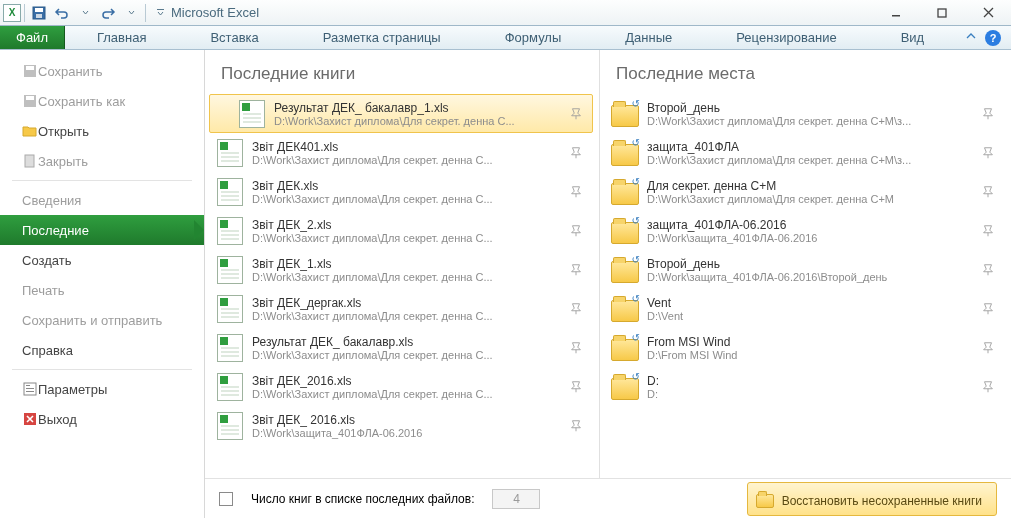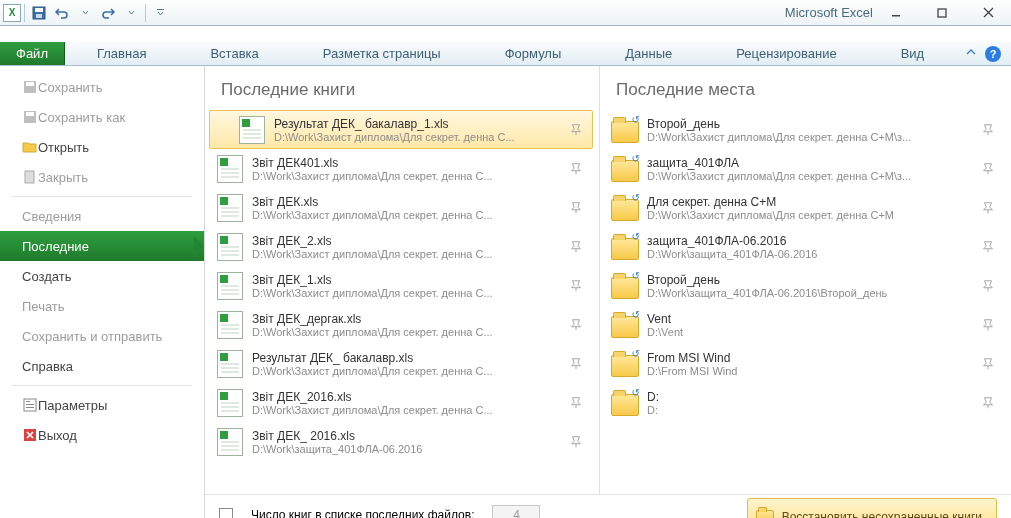--- a/index.html
+++ b/index.html
@@ -4,26 +4,26 @@
 <style>
 * { margin: 0; padding: 0; box-sizing: border-box; font-family: "Segoe UI", Tahoma, sans-serif; }
 body { width: 1011px; height: 518px; background: #fff; overflow: hidden; font-size: 12px; }
 
 
 .titlebar { height: 26px; background: linear-gradient(#fdfefe,#eef3f5); border-bottom: 1px solid #9fb8c9; display: flex; align-items: center; }
 .qat { display: flex; align-items: center; gap: 1px; padding-left: 3px; }
 .qat .logo { width: 18px; height: 18px; background: #fff; border: 1px solid #8aa; display:flex; align-items:center; justify-content:center; font-size:10px; font-weight:bold; color:#1f8b3b; }
 .qat-sep { width:1px; height:18px; background:#b9cad4; margin:0 2px; }
 .qat-btn { width: 22px; height: 22px; display: flex; align-items: center; justify-content: center; border: 1px solid transparent; border-radius: 2px; }
-.title-text { flex: 1; text-align: right; color: #4a6a7e; font-size: 13px; }
+.title-text { flex: 1; text-align: left; color: #4a6a7e; font-size: 13px; }
 .winctrl { display: flex; }
 .winctrl div { width: 46px; height: 26px; display: flex; align-items: center; justify-content: center; color: #444; }
 
 
-.ribbon { height: 24px; background: linear-gradient(#f7fbfd,#e2edf3); border-bottom: 1px solid #a8bfd0; display: flex; align-items: stretch; margin-top: 16px; }
+.ribbon { height: 24px; background: linear-gradient(#f7fbfd,#e2edf3); border-bottom: 1px solid #a8bfd0; display: flex; align-items: stretch; }
 .file-tab { background: linear-gradient(#2f9e3f,#1f7a2c); color: #fff; font-size: 13px; padding: 0 16px; display: flex; align-items: center; border-right:1px solid #145a1d; }
 .rtab { padding: 0 32px; display:flex; align-items:center; color: #3e5f74; font-size: 13px; }
 .ribbon-right { margin-left:auto; display:flex; align-items:center; gap:8px; padding-right:10px; }
 .help-icon { width:16px; height:16px; border-radius:50%; background:#2b7de1; color:#fff; display:flex; align-items:center; justify-content:center; font-size:11px; font-weight:bold; }
 
 
 .backstage { display: flex; height: calc(518px - 26px - 24px); background: #fff; }
 
 
 .leftnav { width: 205px; background: #fff; border-right: 1px solid #d8d8d8; padding-top: 6px; }

